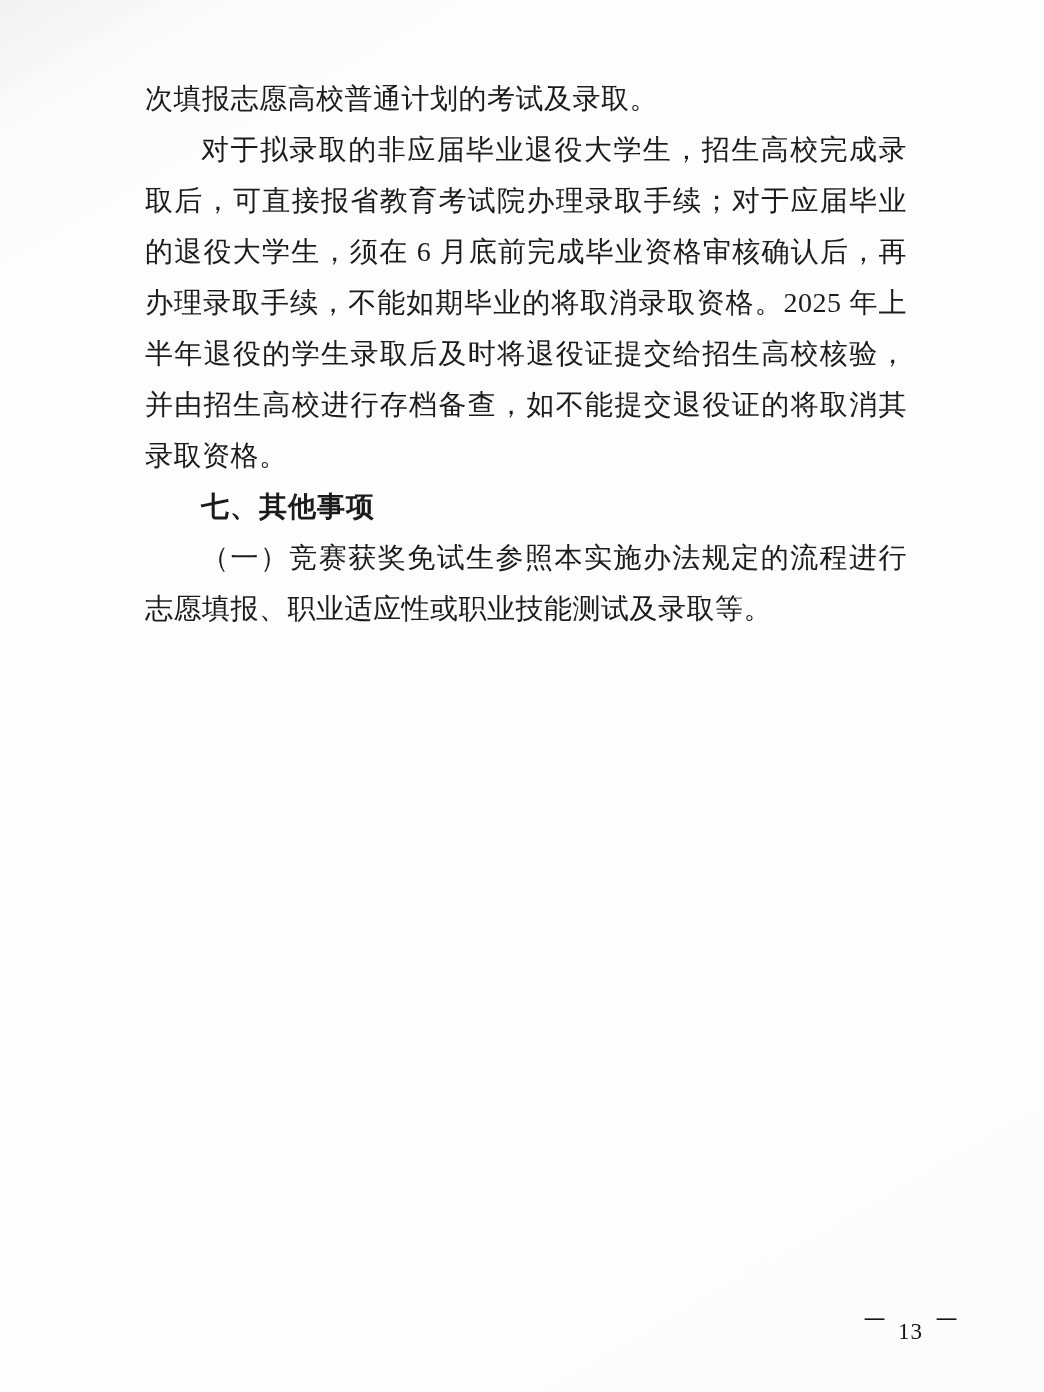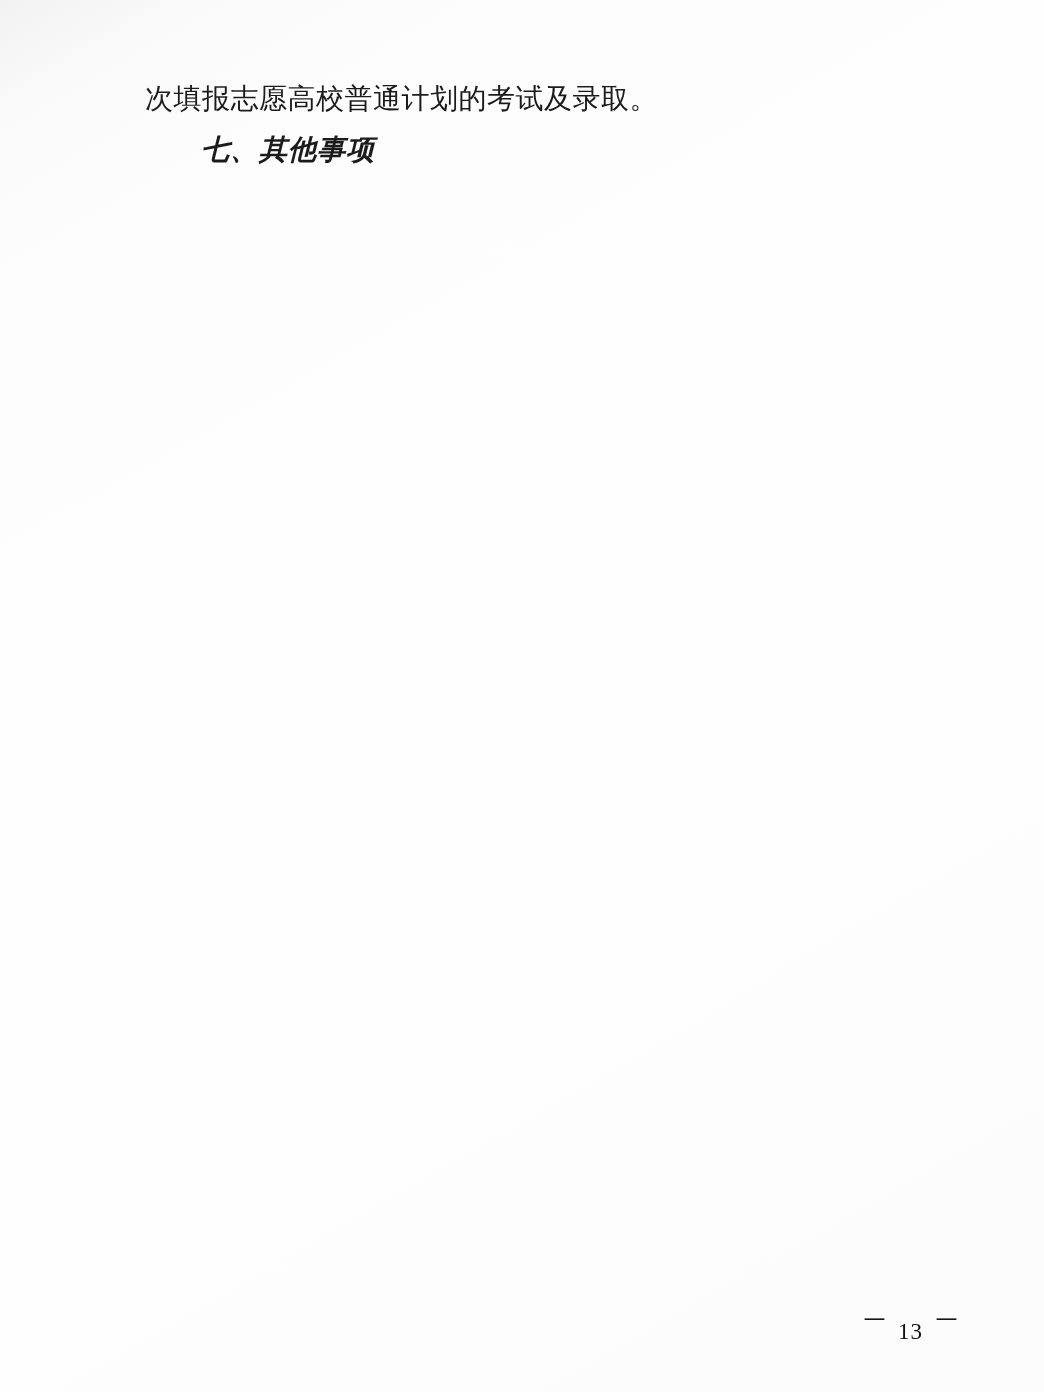--- a/index.html
+++ b/index.html
@@ -42,21 +42,20 @@
     word-break: break-all;
   }
   .indent {
     text-indent: 2em;
   }
   .doc-body h2.section-heading {
     font-weight: 700;
     text-align: left;
     font-family: "Liberation Sans", "DejaVu Sans", sans-serif; 
     letter-spacing: 1px;
-    font-style: italic;
   }
   .page-footer {
     position: absolute;
     right: 134px;
     bottom: 47px;
     display: flex;
     align-items: center;
     gap: 12px;
     font-size: 23px;
     color: #141414;
@@ -73,23 +72,25 @@
 </style>
 </head>
 <body>
 
 <div class="page">
 
   <main class="doc-body">
 
     <p>次填报志愿高校普通计划的考试及录取。</p>
 
+    <p class="indent">对于拟录取的非应届毕业退役大学生，招生高校完成录取后，可直接报省教育考试院办理录取手续；对于应届毕业的退役大学生，须在 6 月底前完成毕业资格审核确认后，再办理录取手续，不能如期毕业的将取消录取资格。2025 年上半年退役的学生录取后及时将退役证提交给招生高校核验，并由招生高校进行存档备查，如不能提交退役证的将取消其录取资格。</p>
 
     <h2 class="indent section-heading">七、其他事项</h2>
 
+    <p class="indent">（一）竞赛获奖免试生参照本实施办法规定的流程进行志愿填报、职业适应性或职业技能测试及录取等。</p>
 
 
   </main>
 
   <footer class="page-footer">
     <span class="dash">—</span>
     <span class="num">13</span>
     <span class="dash">—</span>
   </footer>
 

